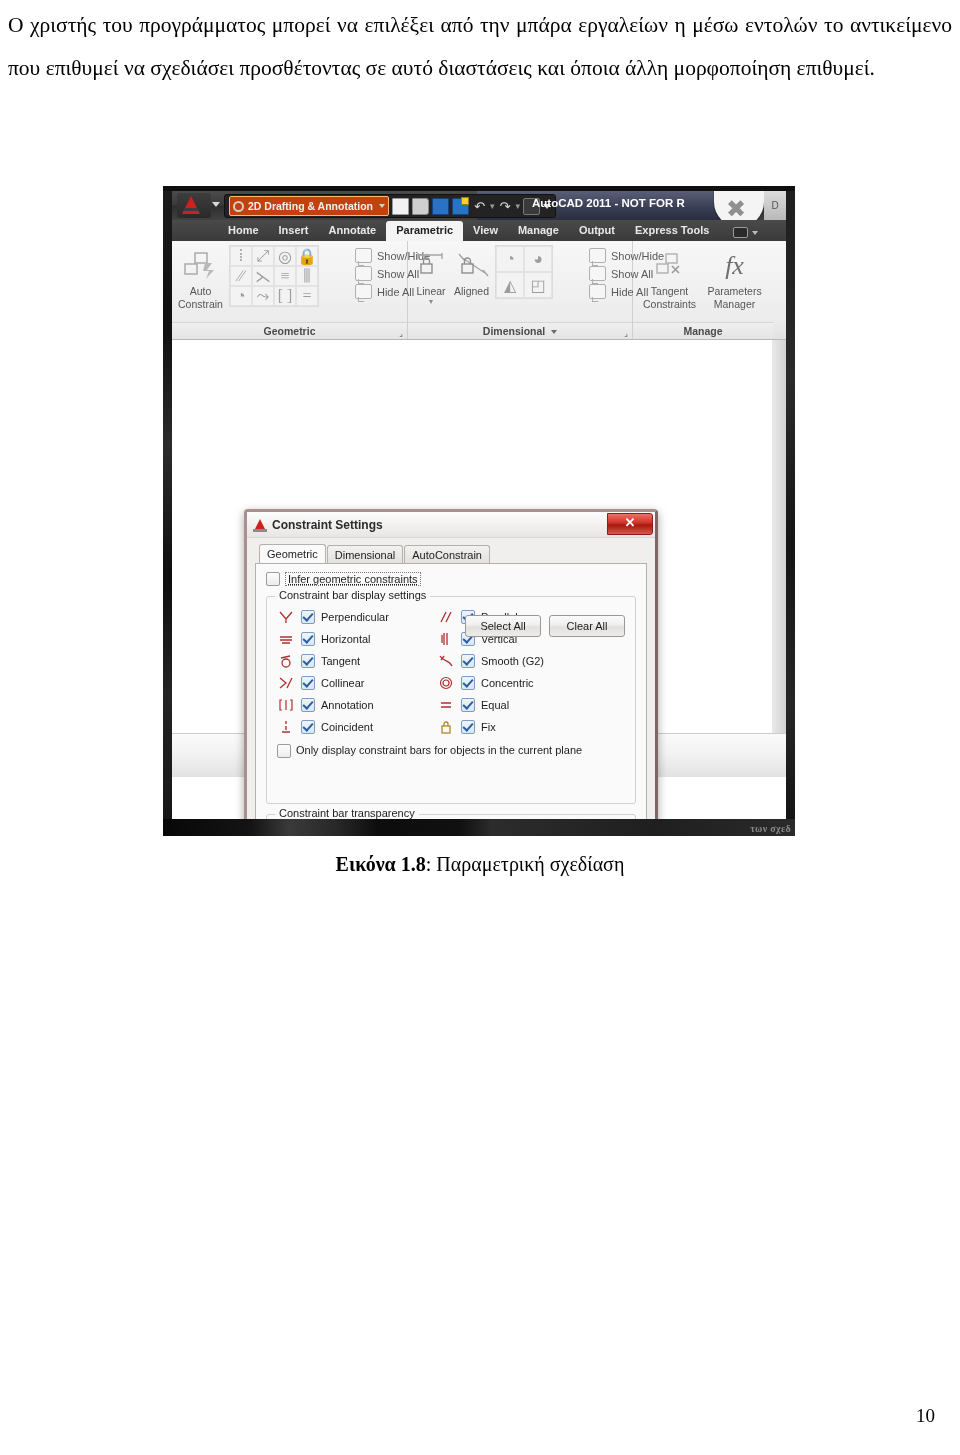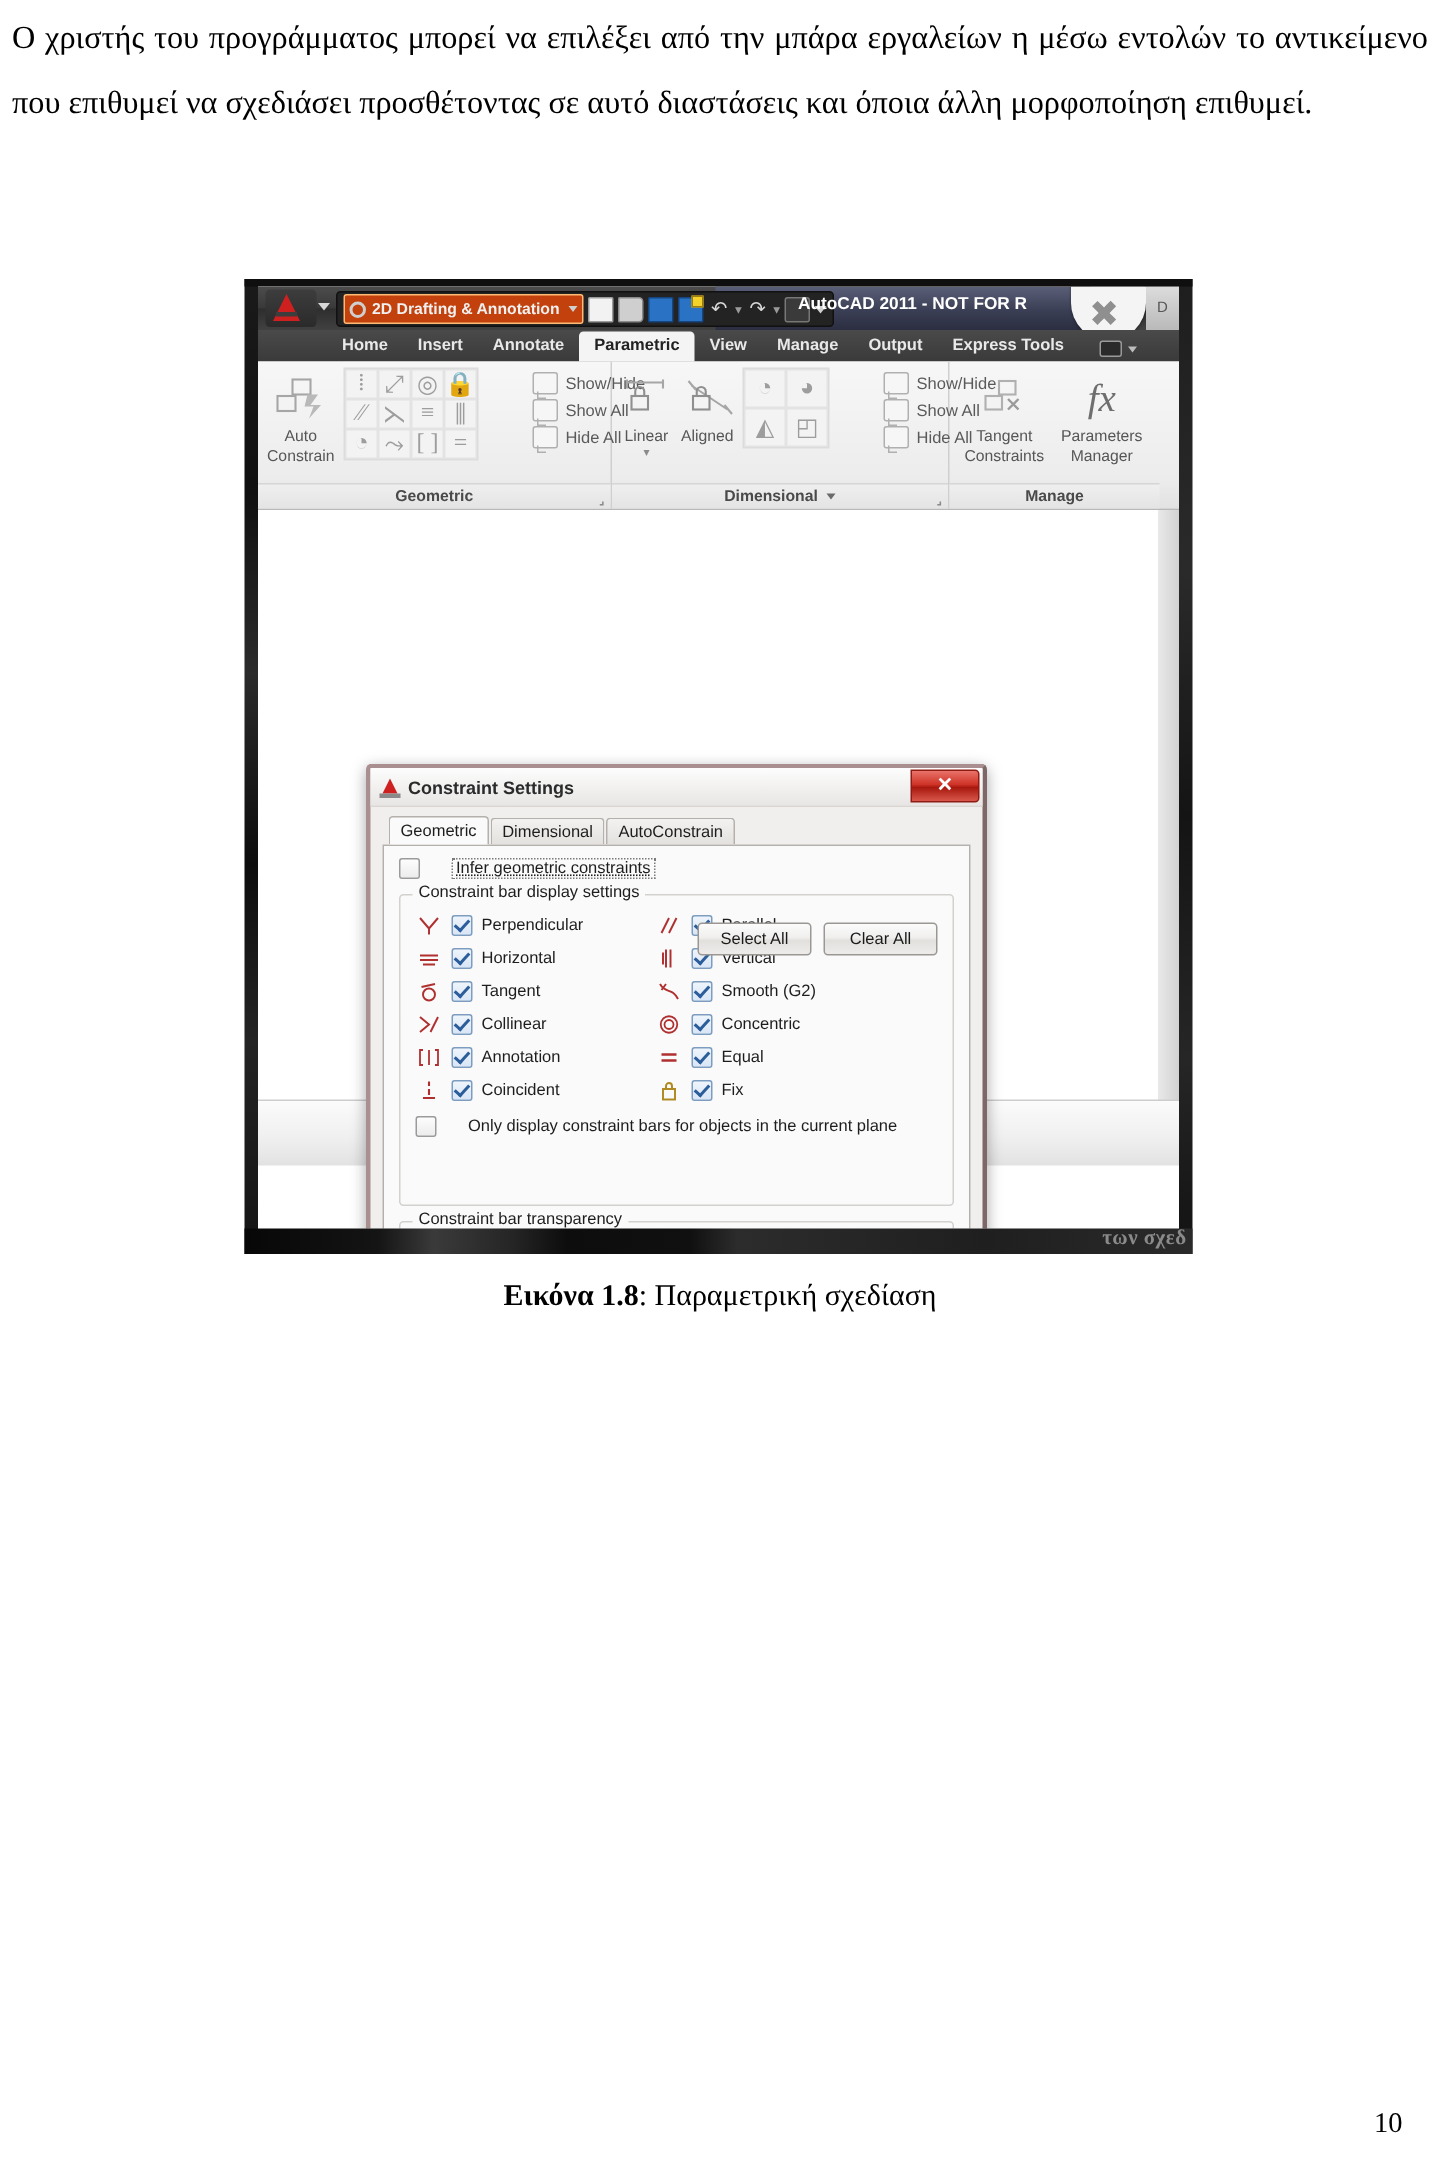--- a/index.html
+++ b/index.html
@@ -60,21 +60,21 @@
     left: 0; bottom: 0;
     width: 632px; height: 17px;
     background: linear-gradient(90deg,#070707 0%,#141414 14%,#3a3a3a 20%,#262626 28%,#0d0d0d 34%,#101010 47%,#2c2c2c 52%,#1f1f1f 78%,#2a2a2a 100%);
     z-index: 6;
   }
   .strip-bottom-text {
     position: absolute;
     right: 4px;
     bottom: 2px;
     font-family: "Liberation Serif", serif;
-    font-size: 14px;
+    font-size: 10px;
     font-weight: bold;
     color: #8a8a8a;
     letter-spacing: 0.3px;
     white-space: nowrap;
   }
   .strip-top {
     position: absolute;
     left: 0; top: 0;
     width: 632px; height: 5px;
     background: #0f0f0f;
@@ -539,22 +539,21 @@
   .tab-panel {
     border: 1px solid #b4b1ad;
     background: #fafafa;
     height: 307px;
     position: relative;
     padding: 8px 10px 0 10px;
   }
 
   .cb-row {
     display: flex;
-    align-items: center;
-    gap: 21px;
+    gap: 5px;
     font-family: "Liberation Sans", sans-serif;
     font-size: 11px;
     color: #1d1d1d;
     white-space: nowrap;
   }
   .cbox {
     width: 12px; height: 12px;
     border: 1px solid #9b9b9b;
     background: linear-gradient(180deg,#fdfdfd,#ececec);
     border-radius: 2px;

